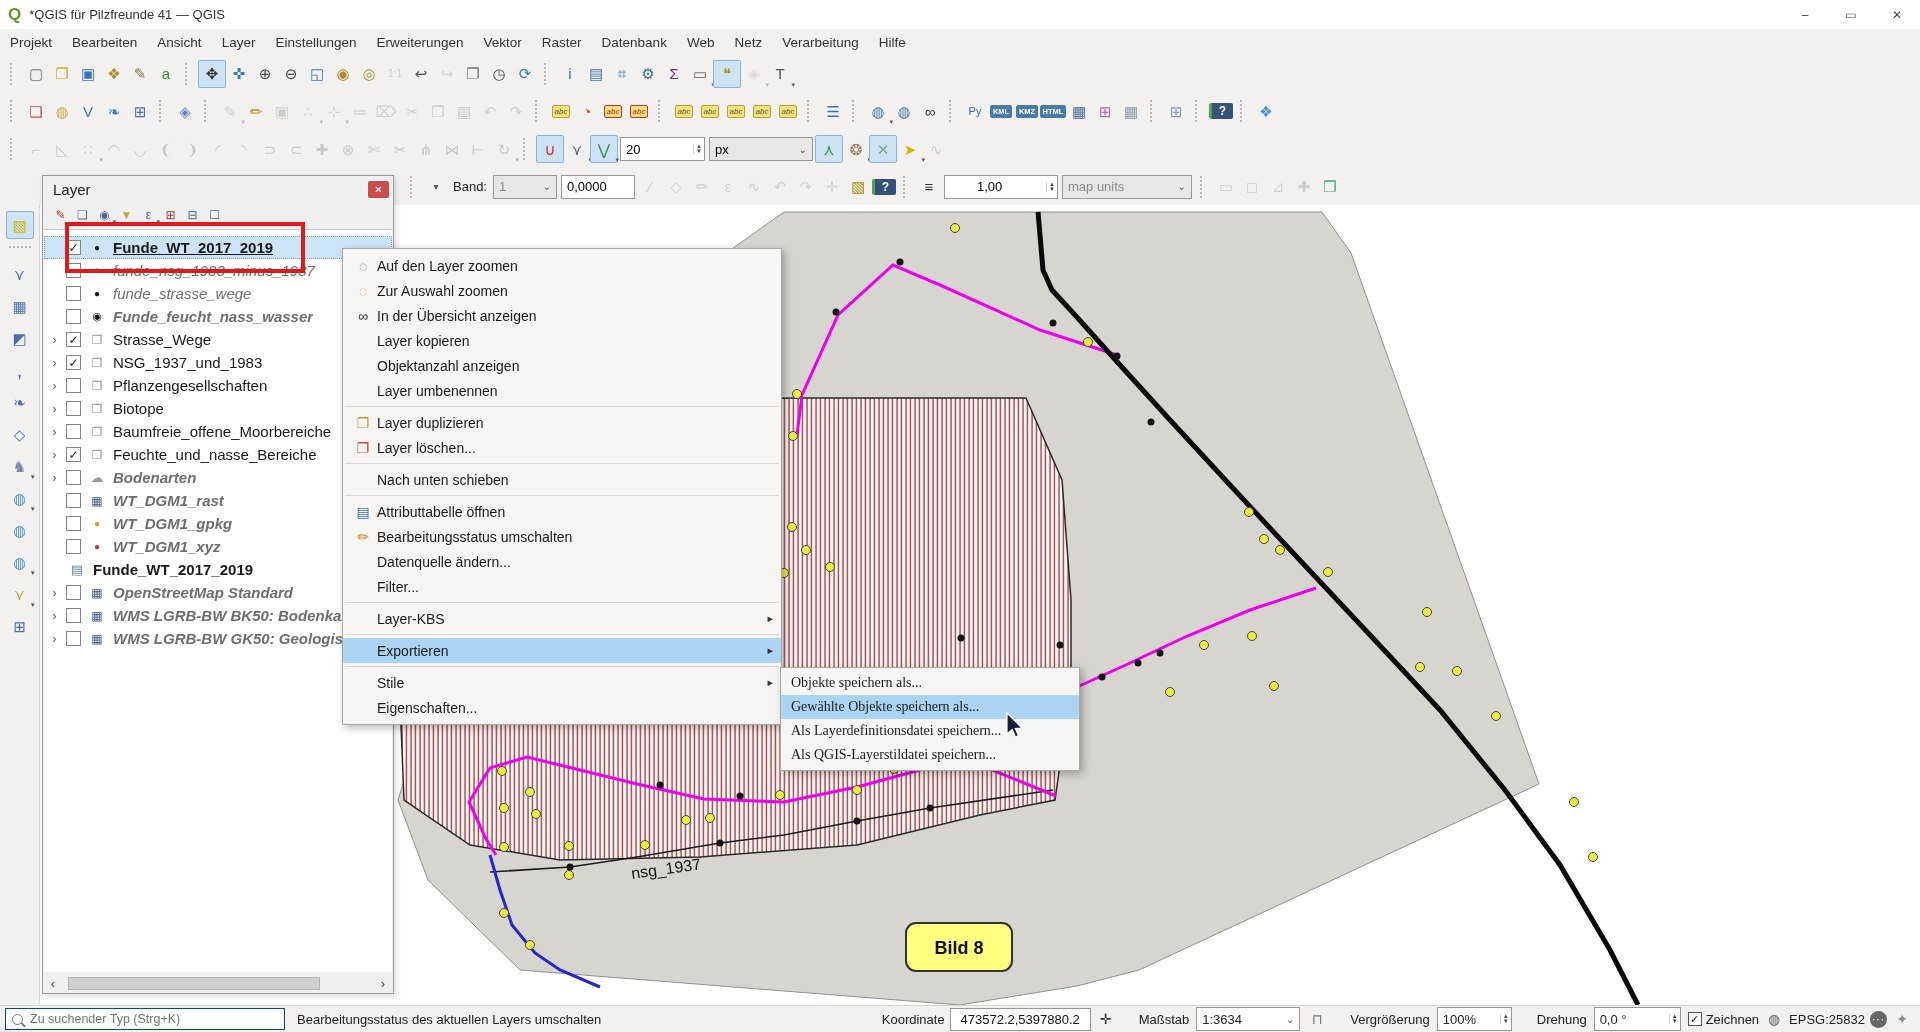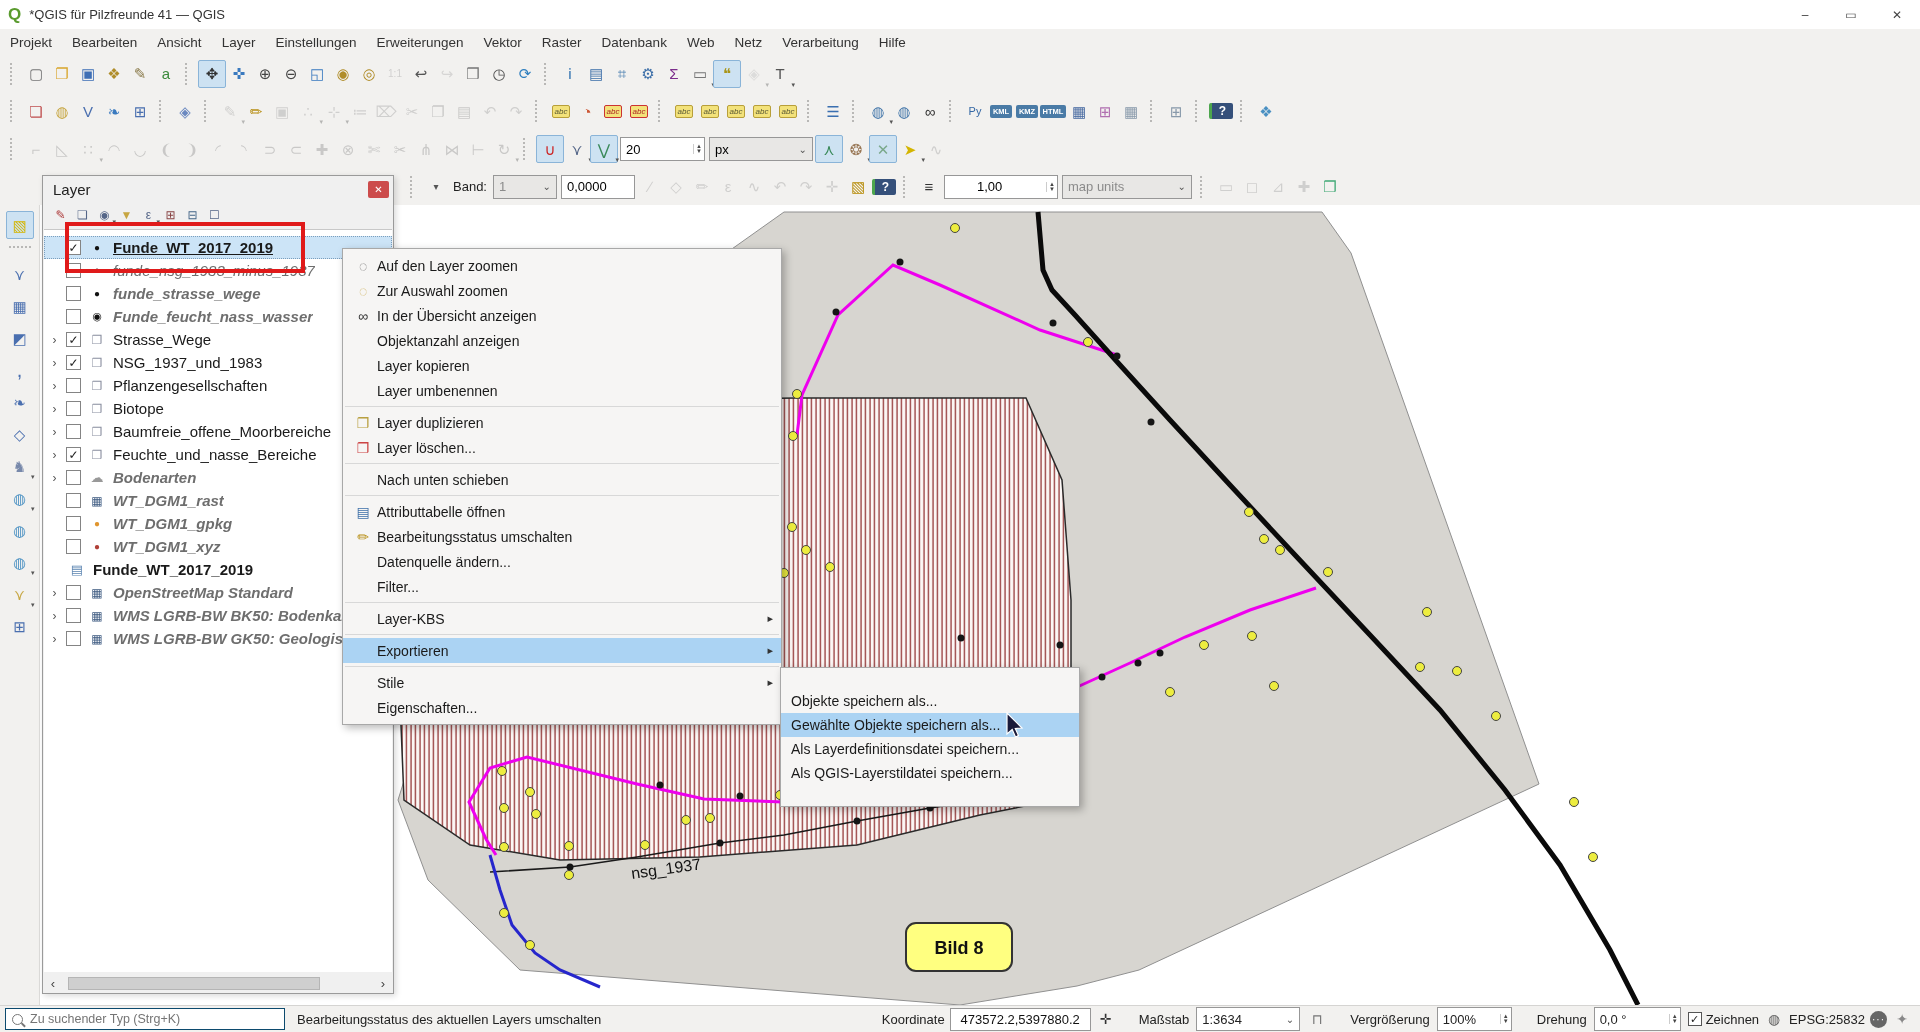--- a/index.html
+++ b/index.html
@@ -76,21 +76,21 @@
   
   #ctxmenu{position:absolute;left:342px;top:248px;width:438px;background:#f6f5f4;border:1px solid #a8a8a8;box-shadow:3px 3px 8px rgba(0,0,0,.28);padding:4px 0;z-index:40;}
   .mrow{height:25px;display:flex;align-items:center;font-size:14px;color:#1a1a1a;padding:0 8px 0 6px;}
   .mrow.mhl{background:#abd3f3;}
   .mic{width:28px;text-align:center;font-size:14px;flex:none;}
   .mlb{white-space:nowrap;}
   .mar{margin-left:auto;font-size:11px;color:#333;}
   .msep{height:1px;background:#d8d8d8;margin:3px 2px;}
 
   
-  #submenu{position:absolute;left:780px;top:667px;width:298px;background:#f6f5f4;border:1px solid #a8a8a8;box-shadow:3px 3px 8px rgba(0,0,0,.28);padding:21px 0;z-index:50;}
+  #submenu{position:absolute;left:780px;top:667px;width:298px;background:#f6f5f4;border:1px solid #a8a8a8;box-shadow:3px 3px 8px rgba(0,0,0,.28);padding:3px 0;z-index:50;font-family:Liberation Serif, serif;}
   .srow{height:24px;display:flex;align-items:center;padding:0 10px;font-size:14px;color:#1a1a1a;white-space:nowrap;}
   .srow.mhl{background:#abd3f3;}
 
   
   #cursor{position:absolute;left:1006px;top:712px;z-index:60;}
 
   
   #statusbar{position:absolute;left:0;bottom:0;width:100%;height:27px;background:#f2f1ef;border-top:1px solid #d5d4d2;display:flex;align-items:center;font-size:13px;color:#222;box-sizing:border-box;}
   #searchbox{display:inline-flex;align-items:center;width:278px;height:20px;border:1px solid #0c4a6e;background:#fff;margin-left:5px;flex:none;}
   .mag{width:9px;height:9px;border:1.5px solid #777;border-radius:50%;position:relative;margin:0 5px 0 6px;flex:none;}
@@ -713,21 +713,21 @@
         <div class="lrow">
           <span class="larr"></span>
           <span class="lcb"></span>
           <span class="lic" style="color: rgb(17, 17, 17); font-size: 13px;">•</span>
           <span class="llb lgray" style="font-style: italic;">funde_nsg_1983_minus_1937</span>
         </div>
         <div class="lrow">
           <span class="larr"></span>
           <span class="lcb"></span>
           <span class="lic" style="color: rgb(17, 17, 17); font-size: 10px;">●</span>
-          <span class="llb lgray" style="font-weight: bold; font-style: italic;">funde_strasse_wege</span>
+          <span class="llb lgray" style="font-weight: normal; font-style: italic;">funde_strasse_wege</span>
         </div>
         <div class="lrow">
           <span class="larr"></span>
           <span class="lcb"></span>
           <span class="lic" style="color: rgb(17, 17, 17); font-size: 11px;">◉</span>
           <span class="llb lgray" style="font-weight: bold; font-style: italic;">Funde_feucht_nass_wasser</span>
         </div>
         <div class="lrow">
           <span class="larr">›</span>
           <span class="lcb">✓</span>
@@ -830,25 +830,25 @@
       <div class="mrow">
         <span class="mic" style="color: rgb(199, 166, 66);">◌</span>
         <span class="mlb">Zur Auswahl zoomen</span>
       </div>
       <div class="mrow">
         <span class="mic" style="color: rgb(51, 51, 51);">∞</span>
         <span class="mlb">In der Übersicht anzeigen</span>
       </div>
       <div class="mrow">
         <span class="mic"></span>
+        <span class="mlb">Layer kopieren</span>
+      </div>
+      <div class="mrow">
+        <span class="mic"></span>
         <span class="mlb">Objektanzahl anzeigen</span>
-      </div>
-      <div class="mrow">
-        <span class="mic"></span>
-        <span class="mlb">Layer kopieren</span>
       </div>
       <div class="mrow">
         <span class="mic"></span>
         <span class="mlb">Layer umbenennen</span>
       </div>
       <div class="msep"></div>
       <div class="mrow">
         <span class="mic" style="color: rgb(184, 160, 64);">❐</span>
         <span class="mlb">Layer duplizieren</span>
       </div>

